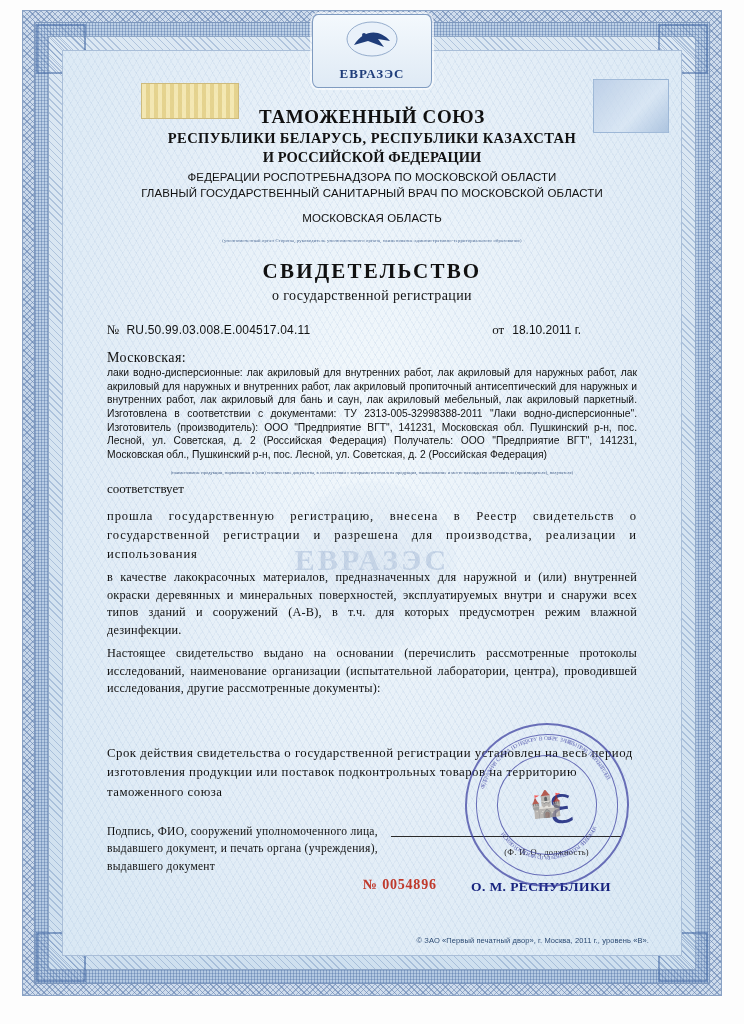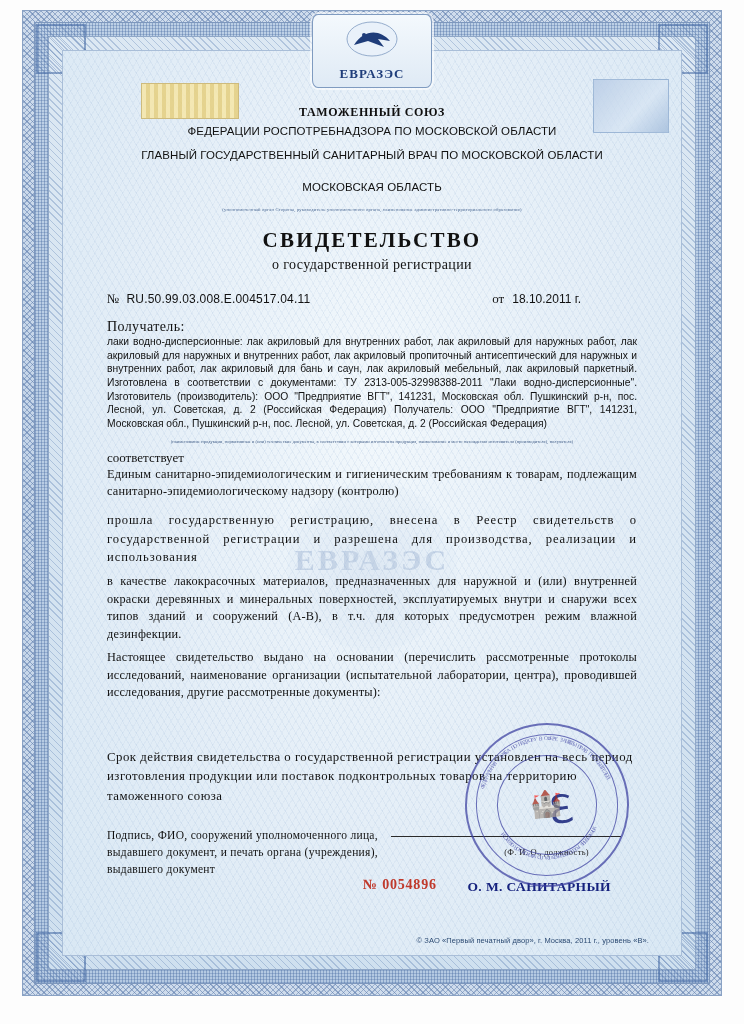--- a/index.html
+++ b/index.html
@@ -181,21 +181,21 @@
     z-index: 5;
     padding: 54px 44px 0 44px;
     color: #111;
   }
 
   .head {
     text-align: center;
     line-height: 1.28;
   }
   .head .l1 {
-    font-size: 12px;
+    font-size: 19px;
     font-weight: bold;
     letter-spacing: 0.6px;
     color: #101010;
   }
   .head .l2 {
     font-size: 14.5px;
     font-weight: bold;
     letter-spacing: 0.4px;
   }
   .head .l3 {
@@ -425,59 +425,60 @@
     <div class="watermark">
       <div class="wm-circle">
         <div class="wm-text">ЕВРАЗЭС</div>
       </div>
     </div>
 
     <div class="content">
 
       <div class="head">
         <div class="l1">ТАМОЖЕННЫЙ СОЮЗ</div>
+        <div class="l2">РЕСПУБЛИКИ БЕЛАРУСЬ, РЕСПУБЛИКИ КАЗАХСТАН</div>
+        <div class="l3">И РОССИЙСКОЙ ФЕДЕРАЦИИ</div>
         <div class="org">ФЕДЕРАЦИИ РОСПОТРЕБНАДЗОРА ПО МОСКОВСКОЙ ОБЛАСТИ</div>
-        <div class="org" style="margin-top:8px">ГЛАВНЫЙ ГОСУДАРСТВЕННЫЙ САНИТАРНЫЙ ВРАЧ ПО МОСКОВСКОЙ ОБЛАСТИ</div>
-        <div class="org" style="margin-top:16px">МОСКОВСКАЯ ОБЛАСТЬ</div>
+        <div class="org" style="margin-top:0">ГЛАВНЫЙ ГОСУДАРСТВЕННЫЙ САНИТАРНЫЙ ВРАЧ ПО МОСКОВСКОЙ ОБЛАСТИ</div>
+        <div class="org" style="margin-top:9px">МОСКОВСКАЯ ОБЛАСТЬ</div>
       </div>
 
       <div class="microtext">(уполномоченный орган Стороны, руководитель уполномоченного органа, наименование административно-территориального образования)</div>
 
       <div class="title-main">СВИДЕТЕЛЬСТВО</div>
       <div class="title-sub">о государственной регистрации</div>
 
       <div class="numrow">
         <span class="lbl">№</span>
         <span class="val">RU.50.99.03.008.Е.004517.04.11</span>
         <span class="dtlbl">от</span>
         <span class="dtval">18.10.2011 г.</span>
       </div>
 
-      <div class="section-label">Получатель:</div>
+      <div class="section-label">Московская:</div>
       <div class="body-text">лаки водно-дисперсионные: лак акриловый для внутренних работ, лак акриловый для наружных работ, лак акриловый для наружных и внутренних работ, лак акриловый пропиточный антисептический для наружных и внутренних работ, лак акриловый для бань и саун, лак акриловый мебельный, лак акриловый паркетный. Изготовлена в соответствии с документами: ТУ 2313-005-32998388-2011 "Лаки водно-дисперсионные". Изготовитель (производитель): ООО "Предприятие ВГТ", 141231, Московская обл. Пушкинский р-н, пос. Лесной, ул. Советская, д. 2 (Российская Федерация)  Получатель: ООО "Предприятие ВГТ", 141231, Московская обл., Пушкинский р-н, пос. Лесной, ул. Советская, д. 2 (Российская Федерация)</div>
       <div class="caption">(наименование продукции, нормативные и (или) технические документы, в соответствии с которыми изготовлена продукция, наименование и место нахождения изготовителя (производителя), получателя)</div>
 
       <div class="conform">соответствует</div>
-      <div class="justify-serif">Единым санитарно-эпидемиологическим и гигиеническим требованиям к товарам, подлежащим санитарно-эпидемиологическому надзору (контролю)</div>
 
       <div class="spaced gap-md">прошла государственную регистрацию, внесена в Реестр свидетельств о государственной регистрации и разрешена для производства, реализации и использования</div>
 
       <div class="justify-serif gap-sm">в качестве лакокрасочных материалов, предназначенных для наружной и (или) внутренней окраски деревянных и минеральных поверхностей, эксплуатируемых внутри и снаружи всех типов зданий и сооружений (А-В), в т.ч. для которых предусмотрен режим влажной дезинфекции.</div>
 
       <div class="justify-serif gap-sm">Настоящее свидетельство выдано на основании (перечислить рассмотренные протоколы исследований, наименование организации (испытательной лаборатории, центра), проводившей исследования, другие рассмотренные документы):</div>
 
       <div class="validity">Срок действия свидетельства о государственной регистрации установлен на весь период изготовления продукции или поставок подконтрольных товаров на территорию таможенного союза</div>
 
       <div class="signblock">Подпись, ФИО, сооружений уполномоченного лица, выдавшего документ, и печать органа (учреждения), выдавшего документ</div>
     </div>
 
     <div class="signature">ℇ</div>
     <div class="signline"></div>
     <div class="fio-label">(Ф. И. О., должность)</div>
-    <div class="signer-name">О. М. САНИТАРНЫЙ</div>
+    <div class="signer-name">О. М. РЕСПУБЛИКИ</div>
     <div class="serial">№ 0054896</div>
 
     <div class="stamp">
       <div class="stamp-inner">🏰</div>
     <div class="stamp-ring-text">
           <span style="font-size: 5.5px; transform: translate(-65.7785px, -23.9414px) rotate(290deg);">Ф</span>
           <span style="font-size: 5.5px; transform: translate(-64.767px, -26.5564px) rotate(292.295deg);">Е</span>
           <span style="font-size: 5.5px; transform: translate(-63.6515px, -29.1287px) rotate(294.59deg);">Д</span>
           <span style="font-size: 5.5px; transform: translate(-62.434px, -31.6544px) rotate(296.885deg);">Е</span>
           <span style="font-size: 5.5px; transform: translate(-61.1163px, -34.1292px) rotate(299.18deg);">Р</span>

